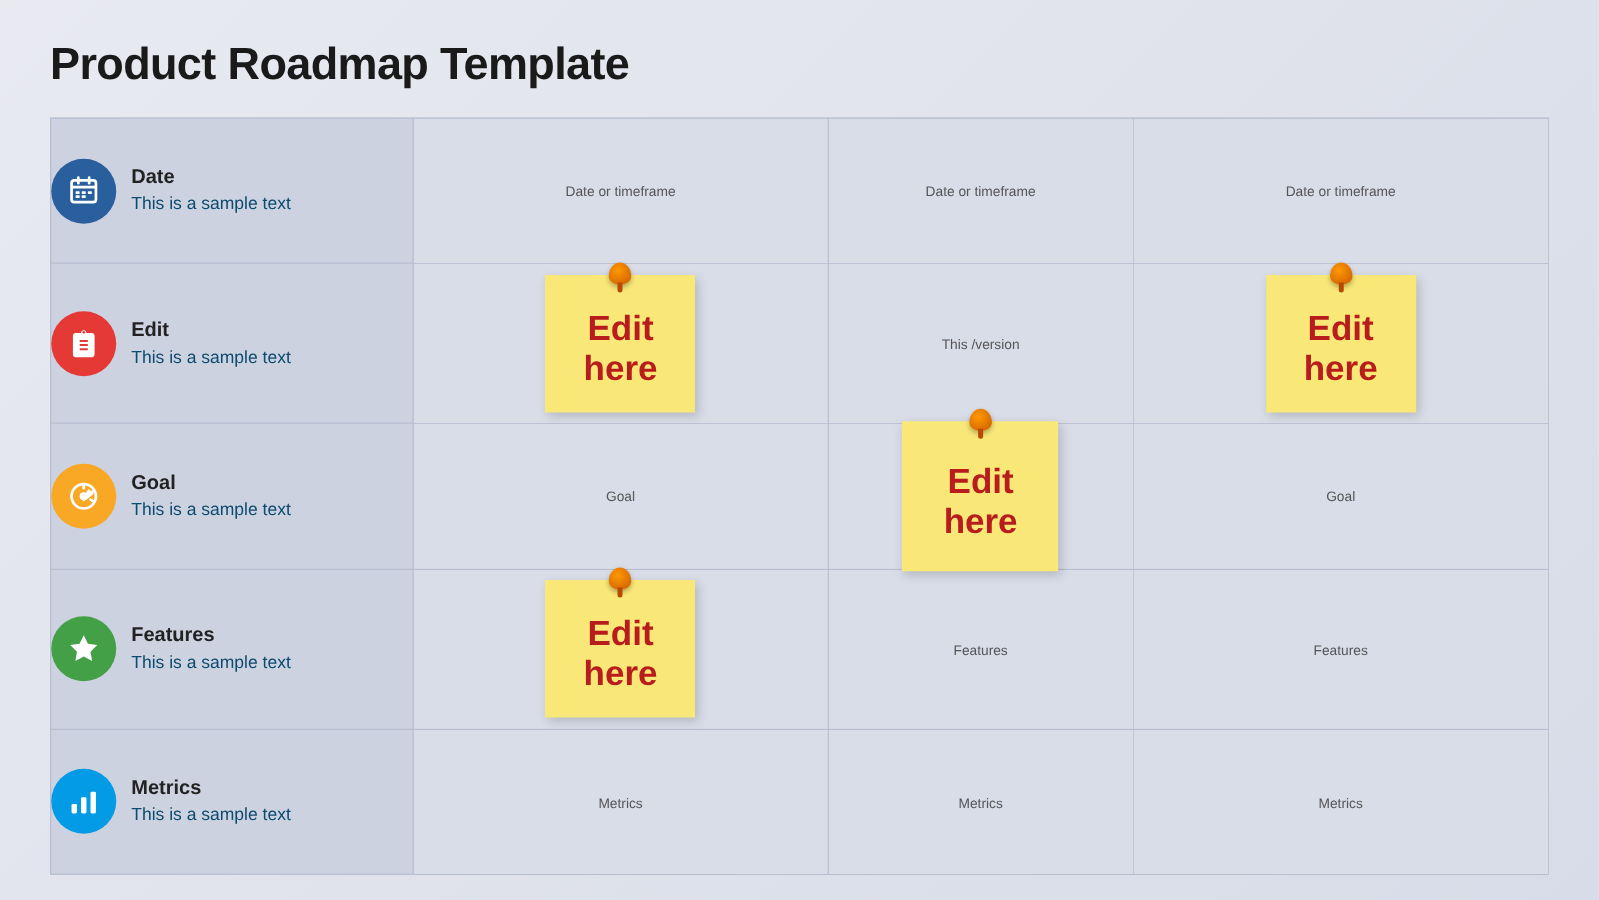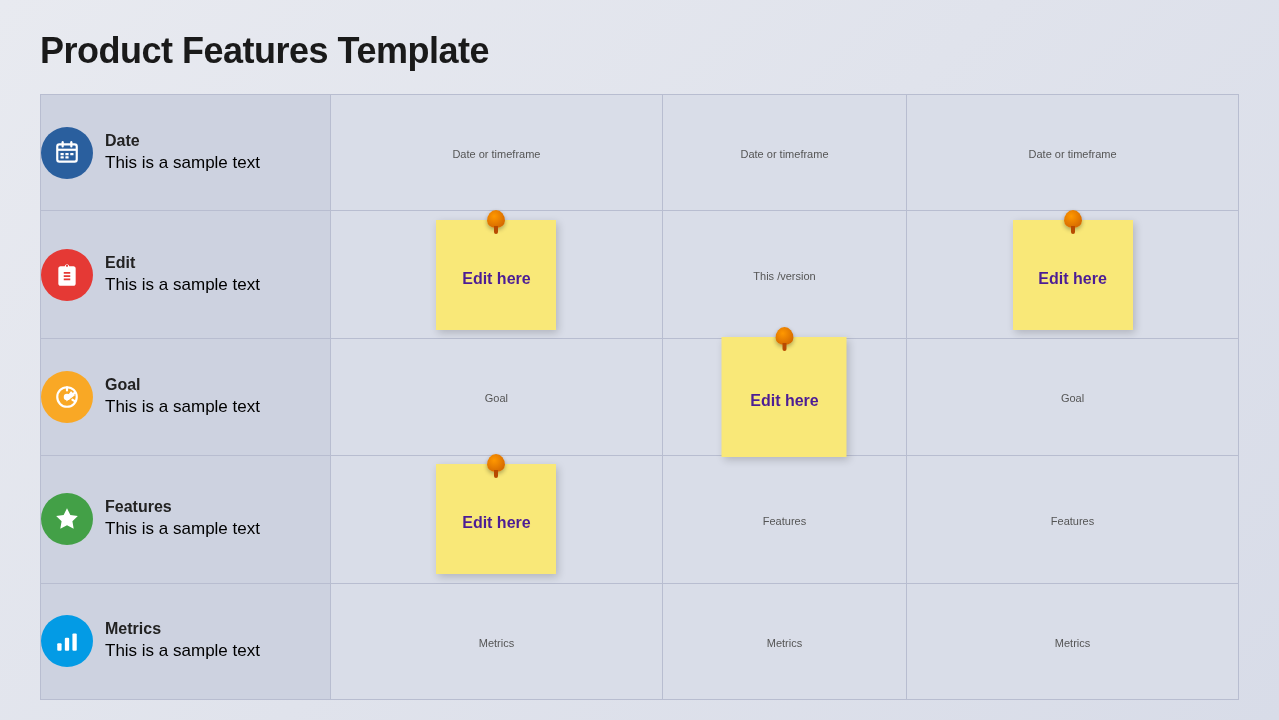--- a/index.html
+++ b/index.html
@@ -73,22 +73,22 @@
       flex-direction: column;
     }
 
     .label-title {
       font-size: 16px;
       font-weight: 700;
       color: #222;
     }
 
     .label-sub {
-      font-size: 17px;
-      color: #000000;
+      font-size: 14px;
+      color: #0c4a6e;
       line-height: 1.3;
       margin-top: 2px;
     }
 
     
     .data-cell {
       background: #d9dde8;
       width: calc((100% - 290px) / 3);
       height: 114px;
       position: relative;
@@ -135,38 +135,38 @@
       bottom: -6px;
       left: 50%;
       transform: translateX(-50%);
       width: 4px;
       height: 8px;
       background: #b84a00;
       border-radius: 0 0 2px 2px;
     }
 
     .sticky-note .note-text {
-      font-size: 16px;
+      font-size: 28px;
       font-weight: 700;
-      color: #4c1d95;
+      color: #b91c1c;
       text-align: center;
       padding: 16px 8px 8px 8px;
     }
 
     
     .row-date     td { height: 115px; }
     .row-name     td { height: 115px; }
     .row-goal     td { height: 115px; }
     .row-features td { height: 115px; }
     .row-metrics  td { height: 115px; }
   </style>
 </head>
 <body>
 
-<h1 class="page-title">Product Features Template</h1>
+<h1 class="page-title">Product Roadmap Template</h1>
 
 <div class="table-wrapper">
   <table class="roadmap-table">
     <tbody id="table-body">
     <tr class="row-date">
           <td class="label-cell">
     <div class="label-inner">
       <div class="icon-circle" style="background:#2a5f9e">
         <svg viewBox="0 0 24 24" width="26" height="26" fill="white">
                   <rect x="3" y="4" width="18" height="16" rx="2" fill="none" stroke="white" stroke-width="2"></rect>

